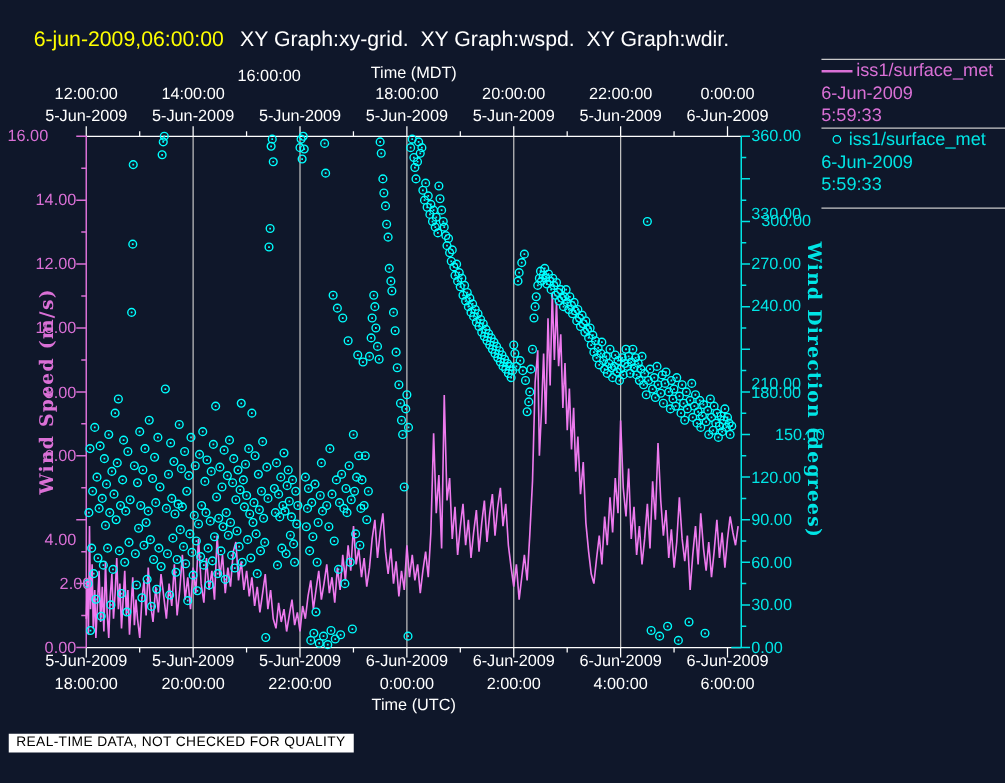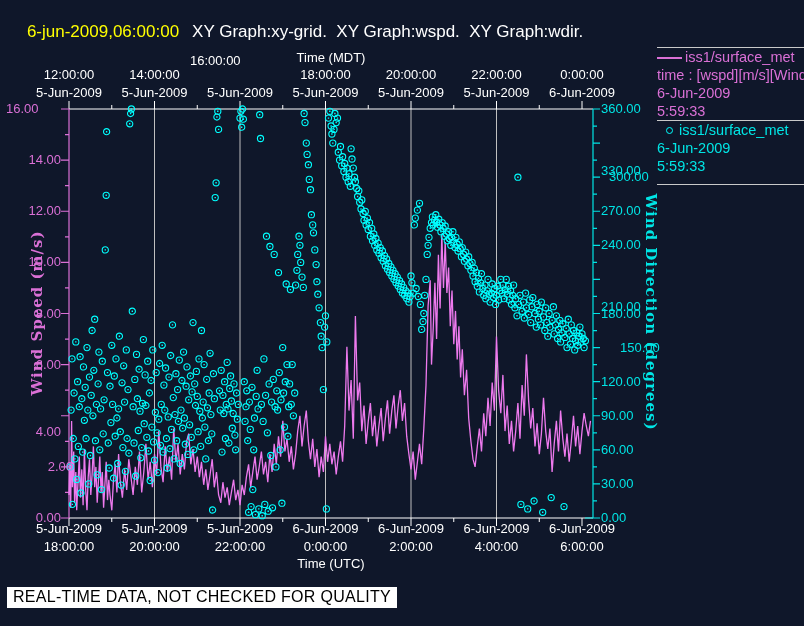--- a/index.html
+++ b/index.html
@@ -14,21 +14,21 @@
   #wdir-title{left:651px;top:312px;transform:translate(-50%,-50%) rotate(90deg);color:#00E5E5;}
   #mdt-label{left:231px;top:50px;width:200px;text-align:center;color:#FFF;}
   #utc-label{left:231px;top:556px;width:200px;text-align:center;color:#FFF;}
   #legend{position:absolute;left:657px;top:40px;width:147px;height:170px;overflow:hidden;font-size:14.5px;}
   .sep{border-top:1px solid #C9C9C9;height:0;}
   .sep-first{margin-top:7px;}
   .lg-row{height:18px;line-height:18px;white-space:pre;overflow:hidden;}
   .lg-line{display:inline-block;width:25px;height:2px;background:#DA70D6;vertical-align:middle;margin-right:3px;}
   .lg-circle{display:inline-block;width:5px;height:5px;border:1px solid #00FFFF;border-radius:50%;margin:0 6px 1px 9px;}
   .lg-entry2{padding-bottom:9px;}
-  #banner{position:absolute;left:7px;top:587px;background:#FFFFFF;color:#000;font-size:16px;padding:1px 6px 2px 6px;letter-spacing:0.3px;}
+  #banner{position:absolute;left:7px;top:587px;background:#FFFFFF;color:#000;font-size:11px;padding:1px 6px 2px 6px;letter-spacing:0.3px;}
   svg{position:absolute;left:0;top:0;}
 </style>
 </head>
 <body>
 
 <div id="screen">
 
   <div id="titlebar">
     <span id="title-time">6-jun-2009,06:00:00</span><span id="title-graphs">XY Graph:xy-grid.  XY Graph:wspd.  XY Graph:wdir.</span>
   </div>
@@ -97,21 +97,20 @@
       <div class="lbl" style="left: 601px; top: 407.75px; color: rgb(0, 229, 229);">90.00</div>
       <div class="lbl" style="left: 601px; top: 441.833px; color: rgb(0, 229, 229);">60.00</div>
       <div class="lbl" style="left: 601px; top: 475.917px; color: rgb(0, 229, 229);">30.00</div>
       <div class="lbl" style="left: 601px; top: 510px; color: rgb(0, 229, 229);">0.00</div>
     </div>
 
   <div id="legend">
     <div class="sep sep-first"></div>
     <div class="lg-entry" style="color:#DA70D6;">
       <div class="lg-row"><span class="lg-line"></span><span>iss1/surface_met</span></div>
-      <div class="lg-row">time : [wspd][m/s][Wind</div>
       <div class="lg-row">6-Jun-2009</div>
       <div class="lg-row">5:59:33</div>
     </div>
     <div class="sep"></div>
     <div class="lg-entry lg-entry2" style="color:#00E5E5;">
       <div class="lg-row"><span class="lg-circle"></span><span>iss1/surface_met</span></div>
       <div class="lg-row">6-Jun-2009</div>
       <div class="lg-row">5:59:33</div>
     </div>
     <div class="sep"></div>

